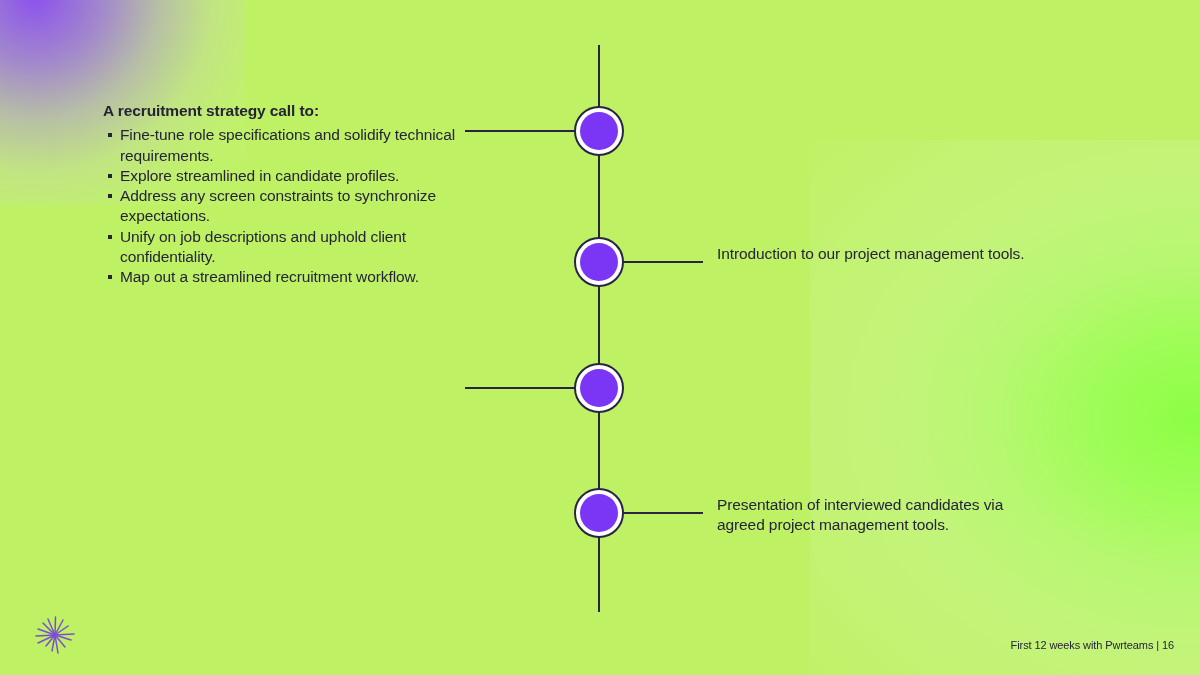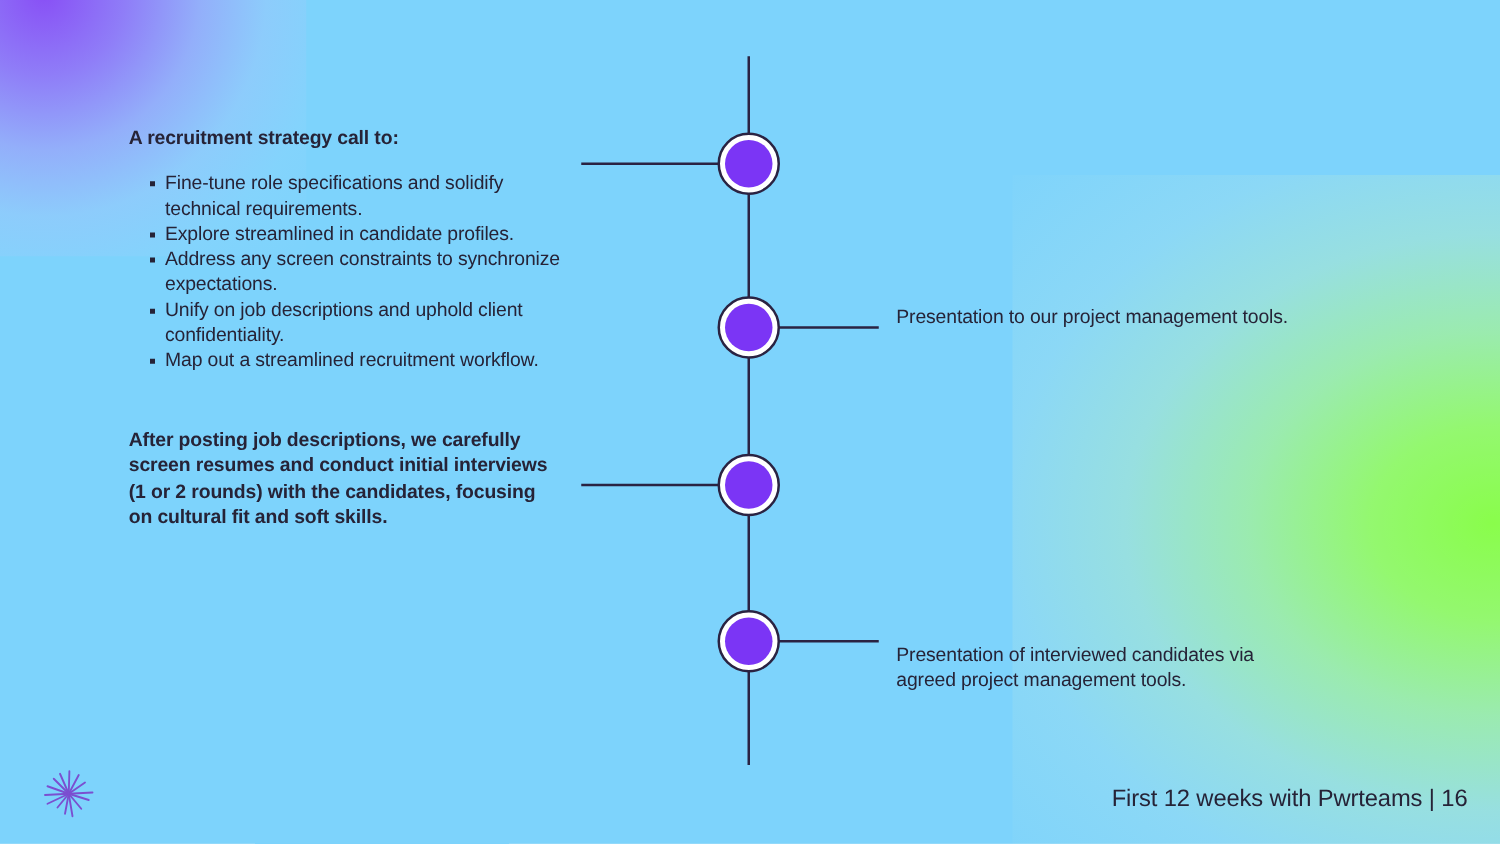--- a/index.html
+++ b/index.html
@@ -11,21 +11,21 @@
     height: 675px;
     overflow: hidden;
     font-family: "Liberation Sans", sans-serif;
     background: #edf0f3;
   }
 
   #slide {
     position: relative;
     width: 1200px;
     height: 675px;
-    background: #7dd3fc;
+    background: #bef264;
     overflow: hidden;
   }
 
   
   .glow {
     position: absolute;
     pointer-events: none;
   }
   .glow-purple {
     left: -175px;
@@ -107,21 +107,21 @@
   }
 
   .block-title {
     font-weight: 700;
     margin: 0 0 0 0;
     font-size: 15.5px;
     line-height: 20.3px;
   }
   ul.bullets {
     list-style: none;
-    margin: 16px;
+    margin: 4px;
     padding: 0;
   }
   ul.bullets li {
     position: relative;
     padding-left: 13px;
     margin: 0;
   }
   ul.bullets li .sq {
     position: absolute;
     left: 1px;
@@ -138,21 +138,21 @@
 
   .right-txt {
     width: 330px;
   }
 
   
   .footer-note {
     position: absolute;
     right: 26px;
     bottom: 24px;
-    font-size: 19px;
+    font-size: 11px;
     color: #262337;
     letter-spacing: -0.1px;
   }
 
   .logo {
     position: absolute;
     left: 32px;
     bottom: 16px;
     width: 46px;
     height: 46px;
@@ -207,25 +207,24 @@
         <span class="sq"></span>
         <span>Unify on job descriptions and uphold client confidentiality.</span>
       </li>
       <li>
         <span class="sq"></span>
         <span>Map out a streamlined recruitment workflow.</span>
       </li>
     </ul>
   </div>
 
-  <div class="txt right-txt" style="left:717px; top:244px;">Presentation to our project management tools.</div>
-
-  <div class="txt bold-block" style="left:103px; top:343px;">After posting job descriptions, we carefully screen resumes and conduct initial interviews (1 or 2 rounds) with the candidates, focusing on cultural fit and soft skills.</div>
-
-  <div class="txt right-txt" style="left:717px; top:495px; width:320px;margin-top:20px;">Presentation of interviewed candidates via agreed project management tools.</div>
+  <div class="txt right-txt" style="left:717px; top:244px;">Introduction to our project management tools.</div>
+
+
+  <div class="txt right-txt" style="left:717px; top:495px; width:320px;">Presentation of interviewed candidates via agreed project management tools.</div>
 
   <div class="footer-note">First 12 weeks with Pwrteams | 16</div>
 
   <div class="logo">
     <svg viewBox="0 0 46 46" width="46" height="46" aria-hidden="true">
       <g stroke="#7b4fd0" stroke-width="1.5" stroke-linecap="round" fill="none">
         <line x1="23" y1="22" x2="23.5" y2="4"></line>
         <line x1="23" y1="22" x2="31" y2="7"></line>
         <line x1="23" y1="22" x2="36" y2="13"></line>
         <line x1="23" y1="22" x2="42" y2="21"></line>

